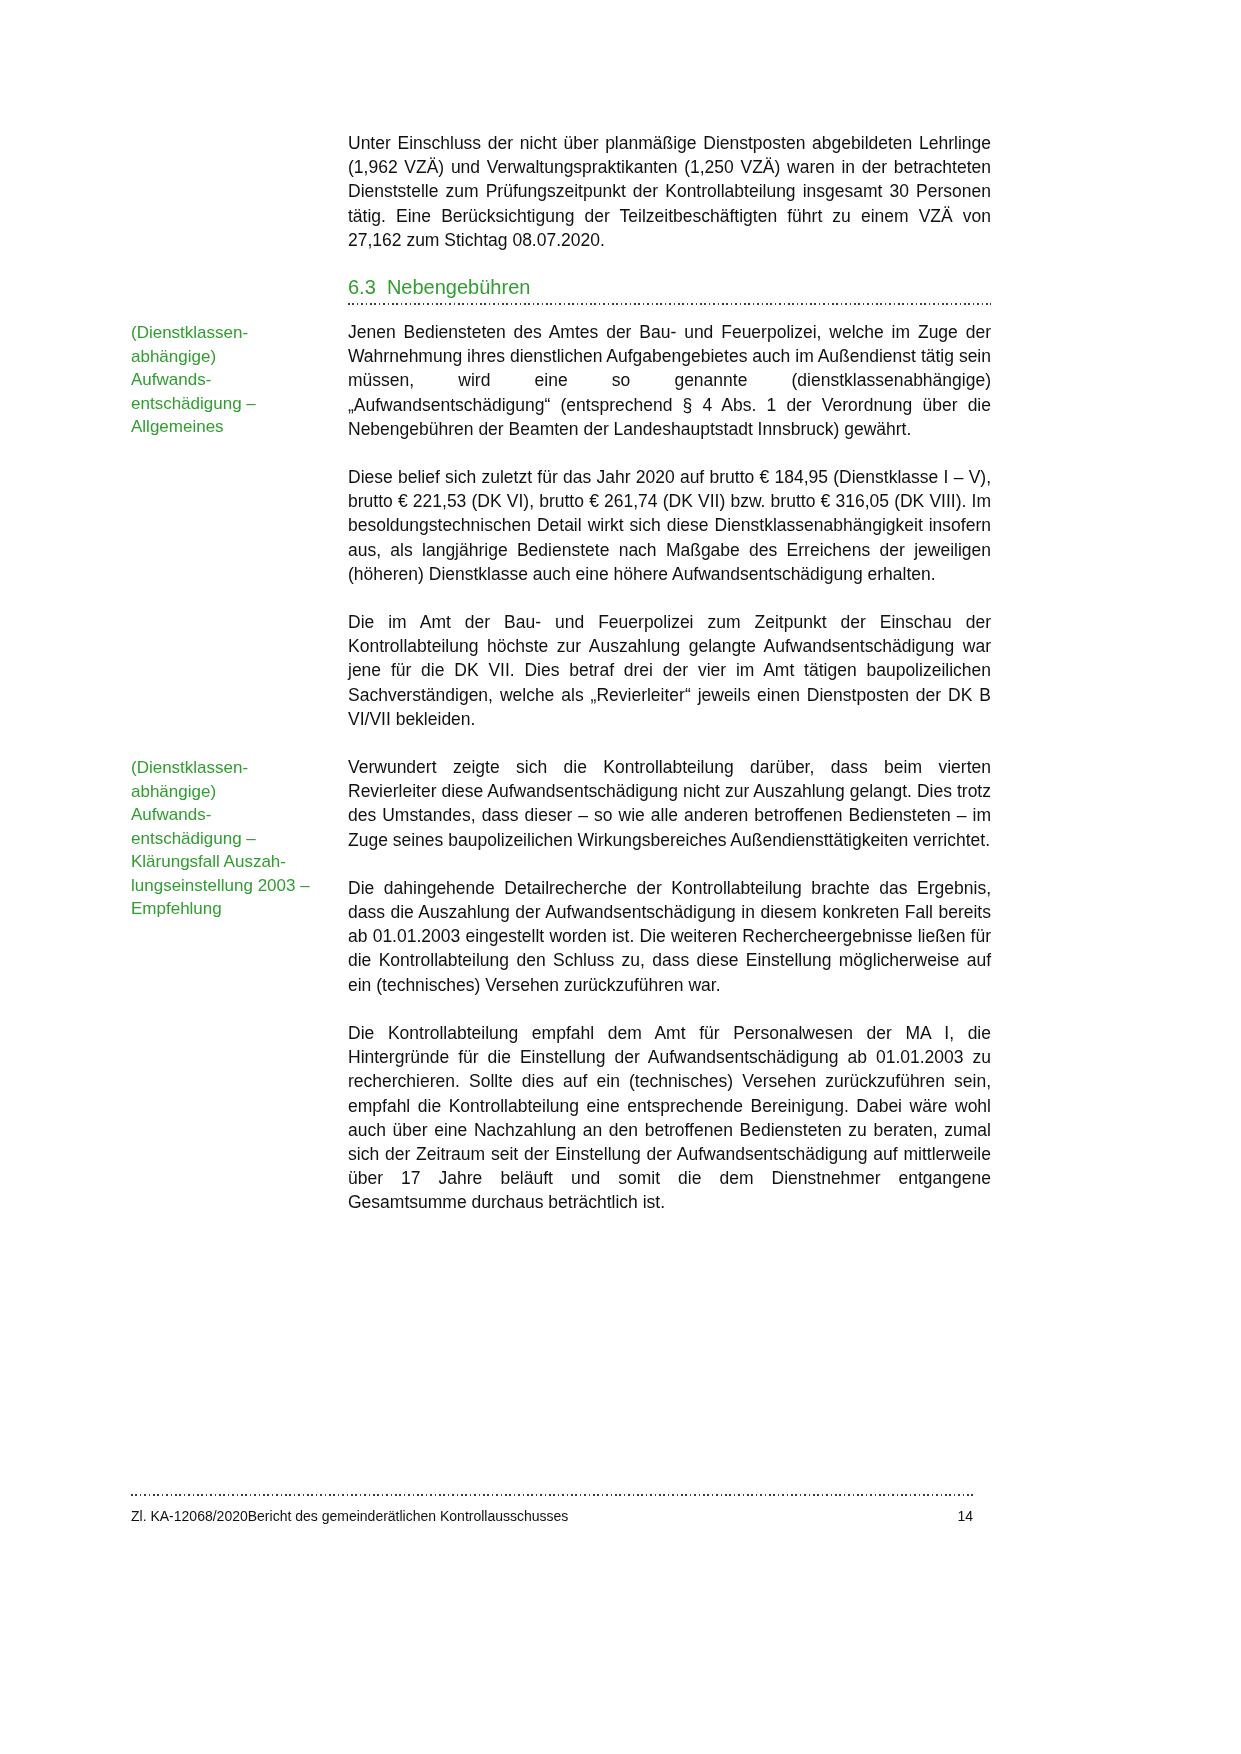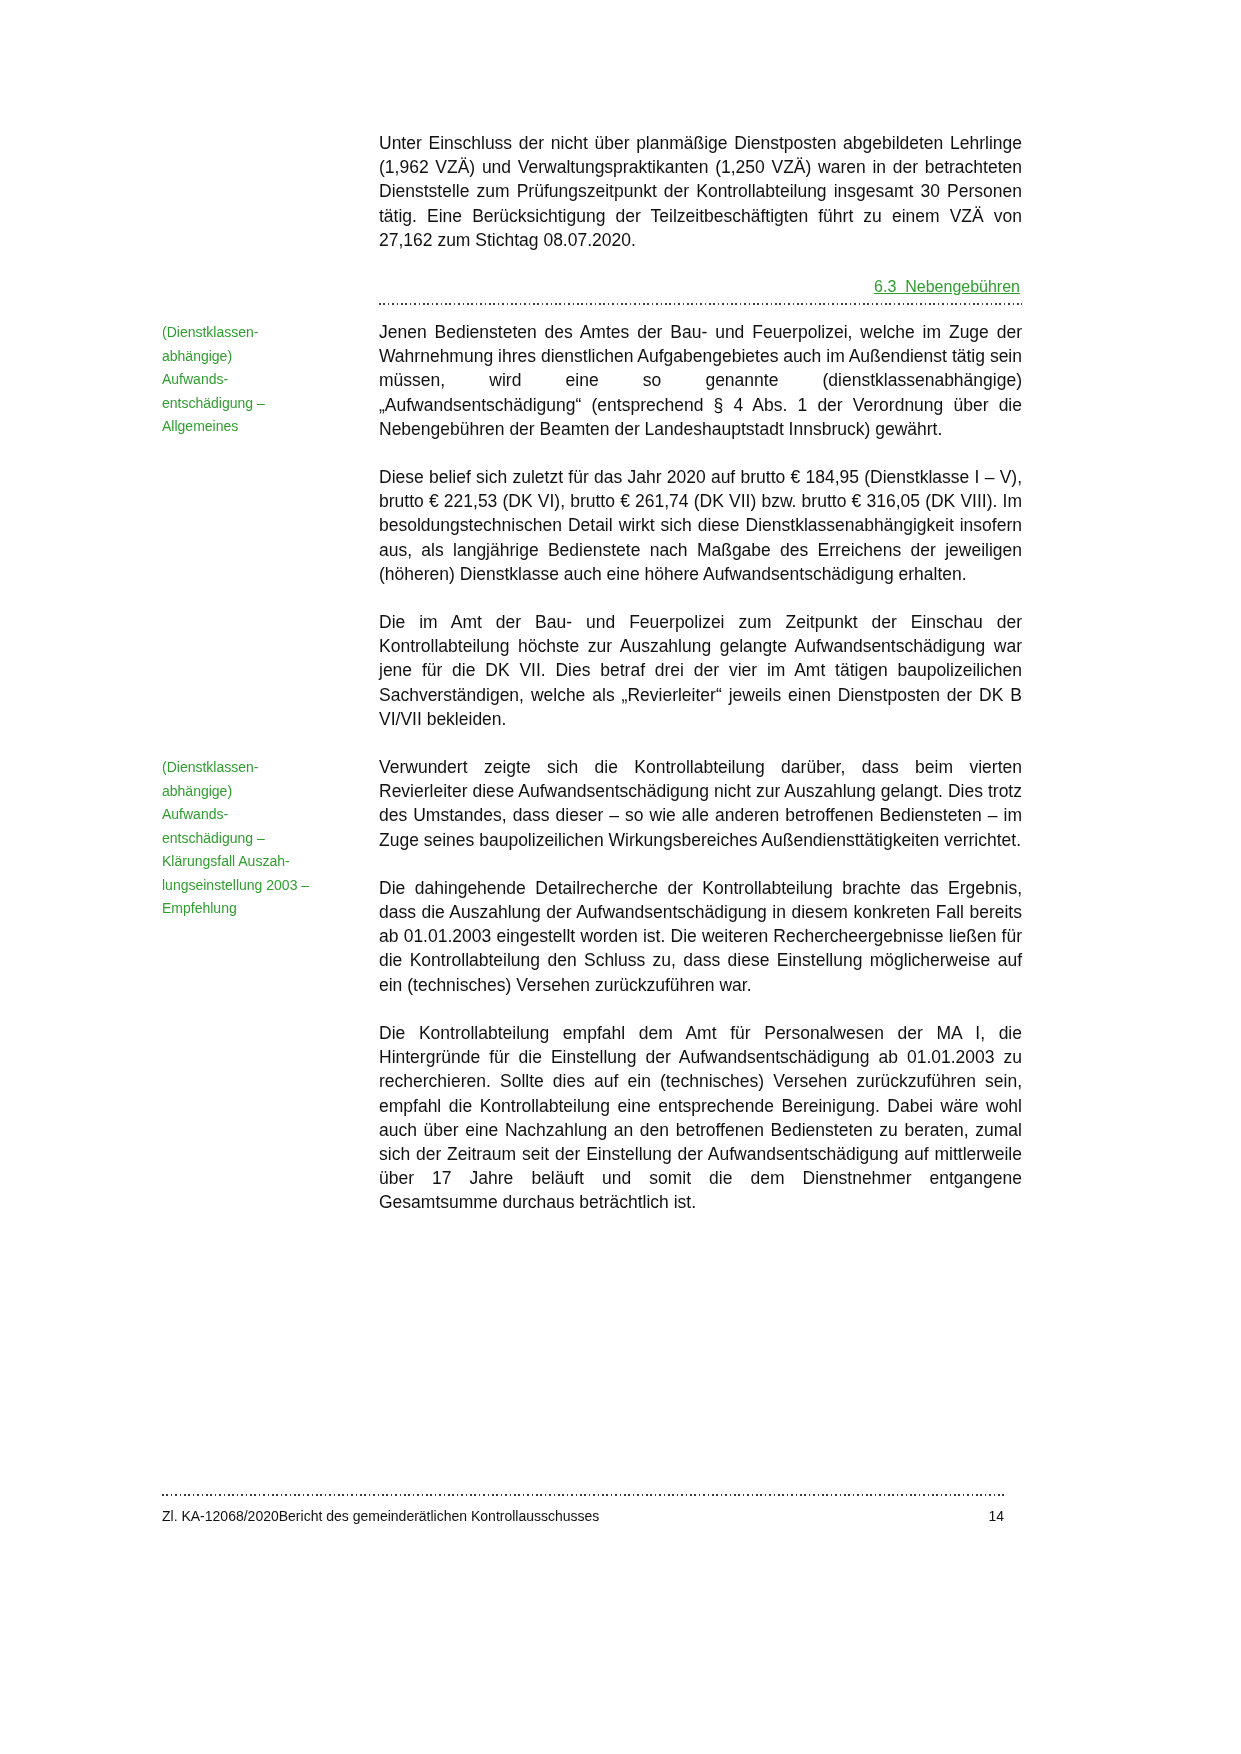--- a/index.html
+++ b/index.html
@@ -5,21 +5,20 @@
   :root { --accent: #2f9e2f; }
   html, body { margin: 0; padding: 0; background: #ffffff; }
   .page {
     position: relative;
     width: 1013px;
     height: 1754px;
     background: #ffffff;
     font-family: "Liberation Sans", sans-serif;
     color: #111111;
     overflow: hidden;
-    margin-left: 31px;
   }
   .main {
     position: absolute;
     left: 348px;
     top: 131px;
     width: 643px;
   }
   p.para {
     margin: 0 0 24px 0;
     text-align: justify;
@@ -27,35 +26,33 @@
     line-height: 24.2px;
     color: #111111;
   }
   .block { position: relative; }
   .margin-note {
     position: absolute;
     left: -217px;
     top: 1px;
     width: 208px;
     color: var(--accent);
-    font-size: 14px;
+    font-size: 17px;
     line-height: 23.5px;
     white-space: pre-line;
     text-align: left;
   }
   .section-head {
     margin: 0;
     padding: 0 2px 5px 0;
-    text-align: right;
     color: var(--accent);
-    font-size: 16px;
+    font-size: 20px;
     font-weight: normal;
     line-height: 22px;
     white-space: pre;
-    text-decoration: underline;
   }
   .dotted-rule {
     height: 2px;
     background: repeating-linear-gradient(90deg, #3c3c3c 0 1.6px, transparent 1.6px 4.4px);
     margin: 0 0 15px 0;
   }
   .footer {
     position: absolute;
     left: 131px;
     top: 1494px;

